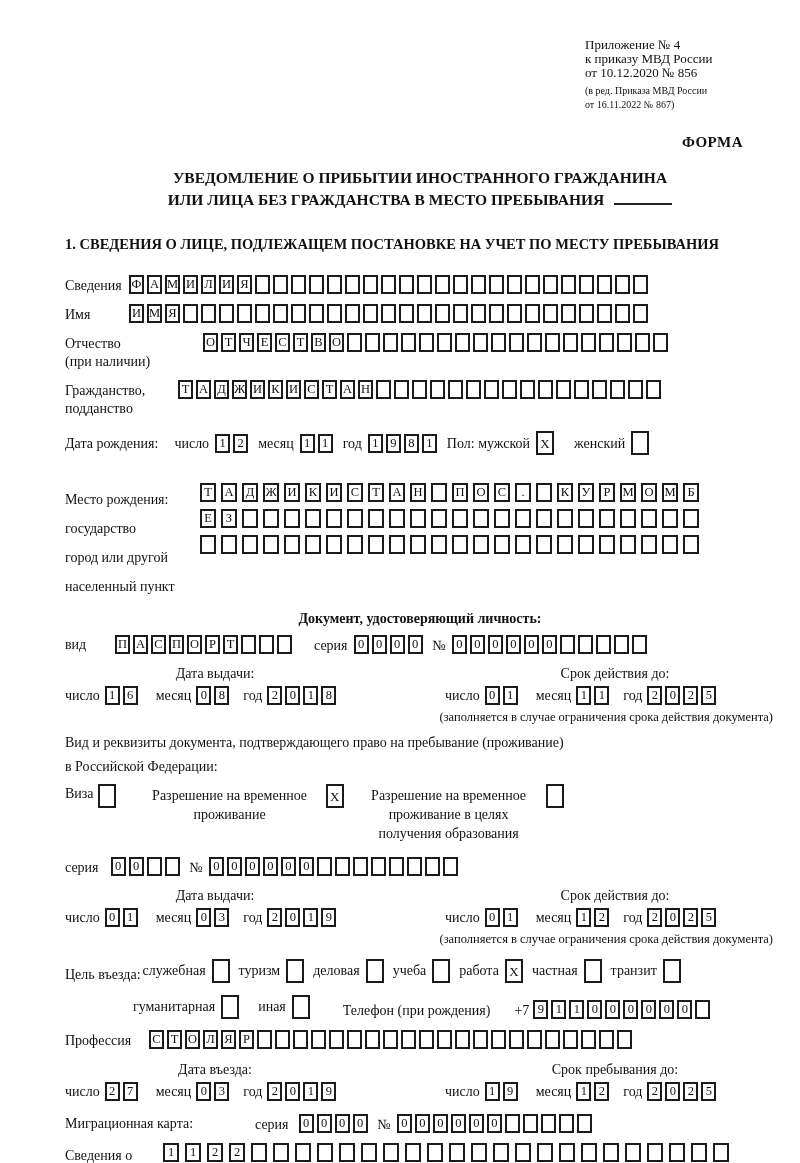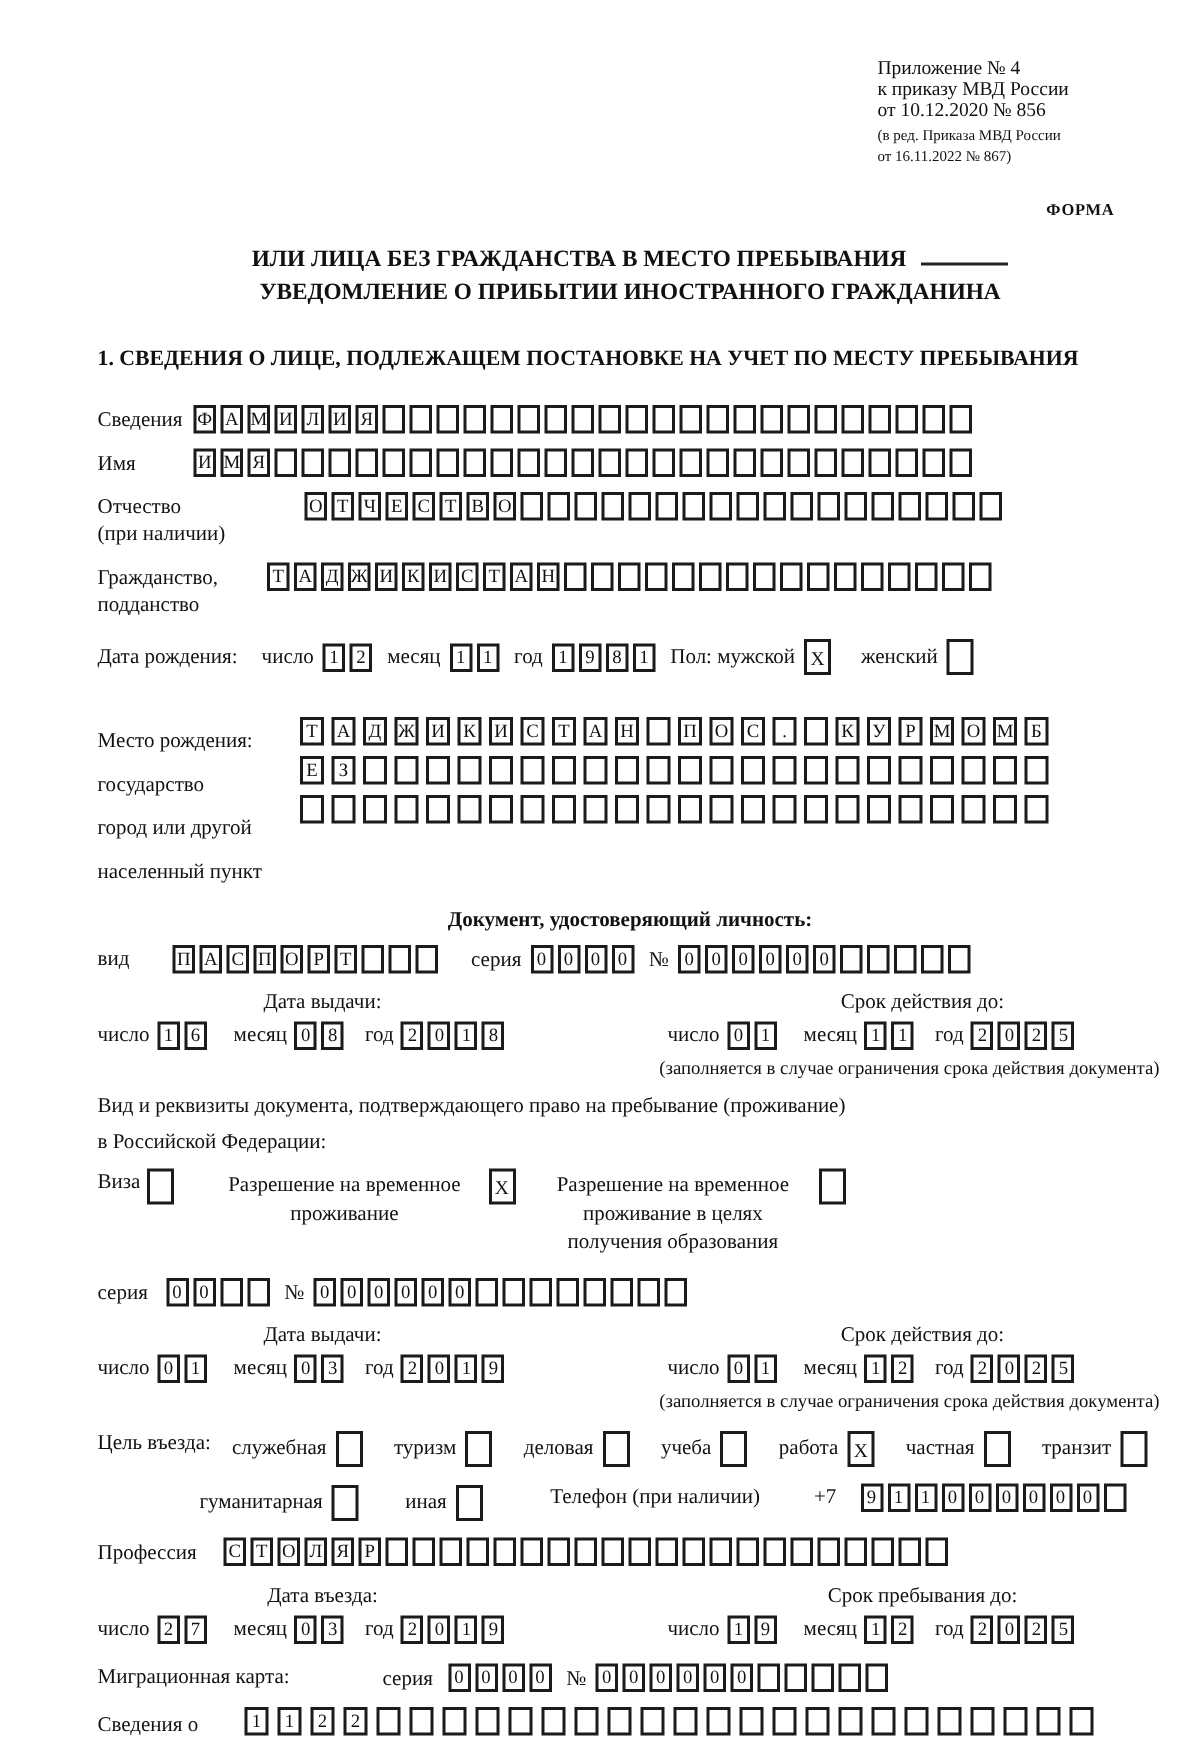--- a/index.html
+++ b/index.html
@@ -8,21 +8,21 @@
     width:800px; height:1163px; overflow:hidden;
     font-family:"Liberation Serif","DejaVu Serif",serif;
     color:#111; font-size:14px;
   }
   .page { padding:38px 25px 0 65px; }
 
   
   .appendix { width:190px; margin-left:auto; line-height:14px; font-size:13px; }
   .appendix .rev { margin-top:4px; font-size:10px; }
   .forma { text-align:right; padding-right:32px; margin-top:22px;
-           font-weight:bold; font-size:11px; letter-spacing:.5px; }
+           font-weight:bold; font-size:15px; letter-spacing:.5px; }
 
   
   .title { text-align:center; font-weight:bold; font-size:15.5px;
            line-height:22px; margin-top:16px; }
   .blank-line { display:inline-block; width:58px; border-bottom:2px solid #222;
                 margin-left:10px; vertical-align:baseline; }
   .sec-heading { font-weight:bold; font-size:14.5px; margin-top:25px; }
 
   .pre { white-space:pre-line; }
 
@@ -67,21 +67,21 @@
   .date-line .dlabel { padding:0 5px 0 0; }
   .date-line .dlabel + .boxes { margin-right:10px; }
   .note-right { text-align:right; font-size:12.5px; margin-top:5px; padding-right:2px; }
 
   
   .opts-row { display:flex; align-items:flex-start; margin-top:12px; }
   .opt { display:flex; align-items:flex-start; }
   .opt .olabel { padding-top:3px; }
   .opt .olabel.center { text-align:center; line-height:19px; }
   .opt .boxes { margin-left:8px; margin-top:1px; }
-  .purpose-line { display:flex; align-items:flex-start; margin-top:11px; flex-wrap:nowrap;gap:12px; }
+  .purpose-line { display:flex; align-items:flex-end; margin-top:11px; flex-wrap:nowrap; }
   .purpose-line .opt { align-items:center; margin-right:9px; }
   .purpose-line .opt .boxes { margin-left:6px; }
 
   .center-bold { text-align:center; font-weight:bold; font-size:14px; margin-top:10px; }
   .para { margin-top:12px; line-height:24px; }
 </style>
 </head>
 <body>
 
 <div class="page">
@@ -90,22 +90,22 @@
     <div class="pre">Приложение № 4
 к приказу МВД России
 от 10.12.2020 № 856</div>
     <div class="pre rev">(в ред. Приказа МВД России
 от 16.11.2022 № 867)</div>
   </div>
 
   <div class="forma">ФОРМА</div>
 
   <div class="title">
+    <div>УВЕДОМЛЕНИЕ О ПРИБЫТИИ ИНОСТРАННОГО ГРАЖДАНИНА</div>
     <div><span>ИЛИ ЛИЦА БЕЗ ГРАЖДАНСТВА В МЕСТО ПРЕБЫВАНИЯ</span><span class="blank-line"></span></div>
-    <div>УВЕДОМЛЕНИЕ О ПРИБЫТИИ ИНОСТРАННОГО ГРАЖДАНИНА</div>
   </div>
 
   <div class="sec-heading">1. СВЕДЕНИЯ О ЛИЦЕ, ПОДЛЕЖАЩЕМ ПОСТАНОВКЕ НА УЧЕТ ПО МЕСТУ ПРЕБЫВАНИЯ</div>
 
   <div class="frow" style="margin-top:22px;">
     <span class="flabel w-surname">Сведения</span>
     <span class="boxes">
         <span class="cell">Ф</span>
         <span class="cell">А</span>
         <span class="cell">М</span>
@@ -597,21 +597,21 @@
         <span class="boxes chk">
           <span class="cell"></span>
         </span>
       </span>
     <span class="opt" style="margin-left:10px;">
         <span>иная</span>
         <span class="boxes chk">
           <span class="cell"></span>
         </span>
       </span>
-    <span class="inline-label" style="padding-left:24px;">Телефон (при наличии)</span>
+    <span class="inline-label" style="padding-left:24px;">Телефон (при рождения)</span>
     <span class="inline-label" style="padding-left:18px; padding-right:4px;">+7</span>
     <span class="boxes">
         <span class="cell">9</span>
         <span class="cell">1</span>
         <span class="cell">1</span>
         <span class="cell">0</span>
         <span class="cell">0</span>
         <span class="cell">0</span>
         <span class="cell">0</span>
         <span class="cell">0</span>

